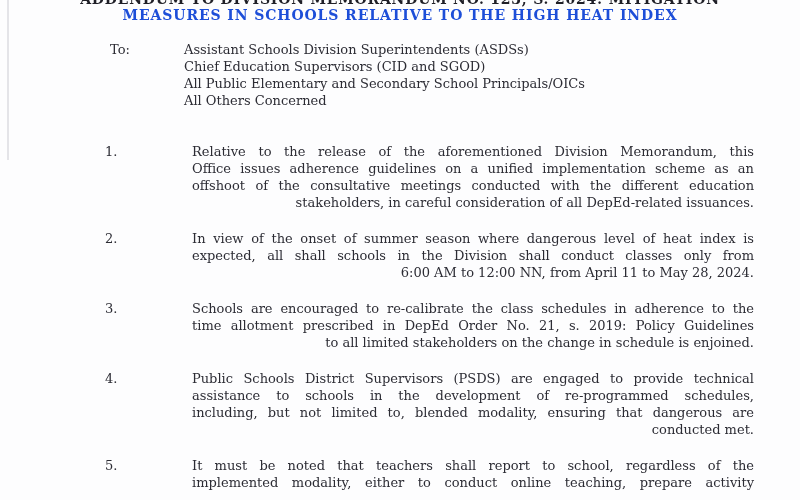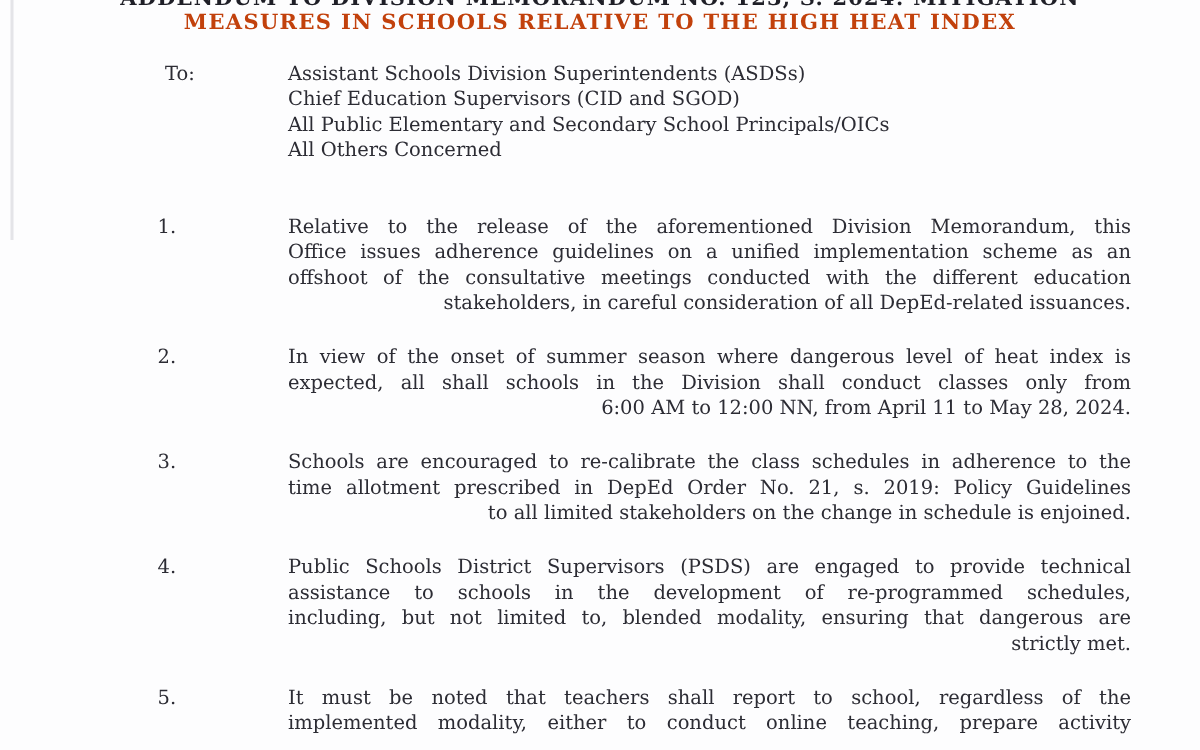--- a/index.html
+++ b/index.html
@@ -38,35 +38,35 @@
     white-space: nowrap;
     margin-top: -9px;
     color: #1f1f27;
   }
   .title-line2 {
     font-weight: bold;
     font-size: 14px;
     line-height: 16px;
     letter-spacing: 0.9px;
     white-space: nowrap;
-    color: #c2410c;
+    color: #1d4ed8;
   }
   .to-block {
     display: flex;
     margin-top: 18px;
     padding-left: 110px;
     font-size: 13px;
     line-height: 17px;
-    gap: 44px;
   }
   .to-label {
     width: 38px;
   }
   .addr-line {
     white-space: nowrap;
+    margin-left: 36px;
   }
   .items {
     margin-top: 34px;
     padding-left: 105px;
     font-size: 13px;
     line-height: 17px;
   }
   .item {
     display: flex;
     margin-bottom: 19px;
@@ -134,21 +134,21 @@
           <div class="jline">time allotment prescribed in DepEd Order No. 21, s. 2019: Policy Guidelines</div>
           <div class="jlast">to all limited stakeholders on the change in schedule is enjoined.</div>
         </div>
       </div>
       <div class="item">
         <div class="item-num">4.</div>
         <div class="item-text">
           <div class="jline">Public Schools District Supervisors (PSDS) are engaged to provide technical</div>
           <div class="jline">assistance to schools in the development of re-programmed schedules,</div>
           <div class="jline">including, but not limited to, blended modality, ensuring that dangerous are</div>
-          <div class="jlast">strictly met.</div>
+          <div class="jlast">conducted met.</div>
         </div>
       </div>
       <div class="item">
         <div class="item-num">5.</div>
         <div class="item-text">
           <div class="jline">It must be noted that teachers shall report to school, regardless of the</div>
           <div class="jline">implemented modality, either to conduct online teaching, prepare activity</div>
         </div>
       </div>
     </div>

